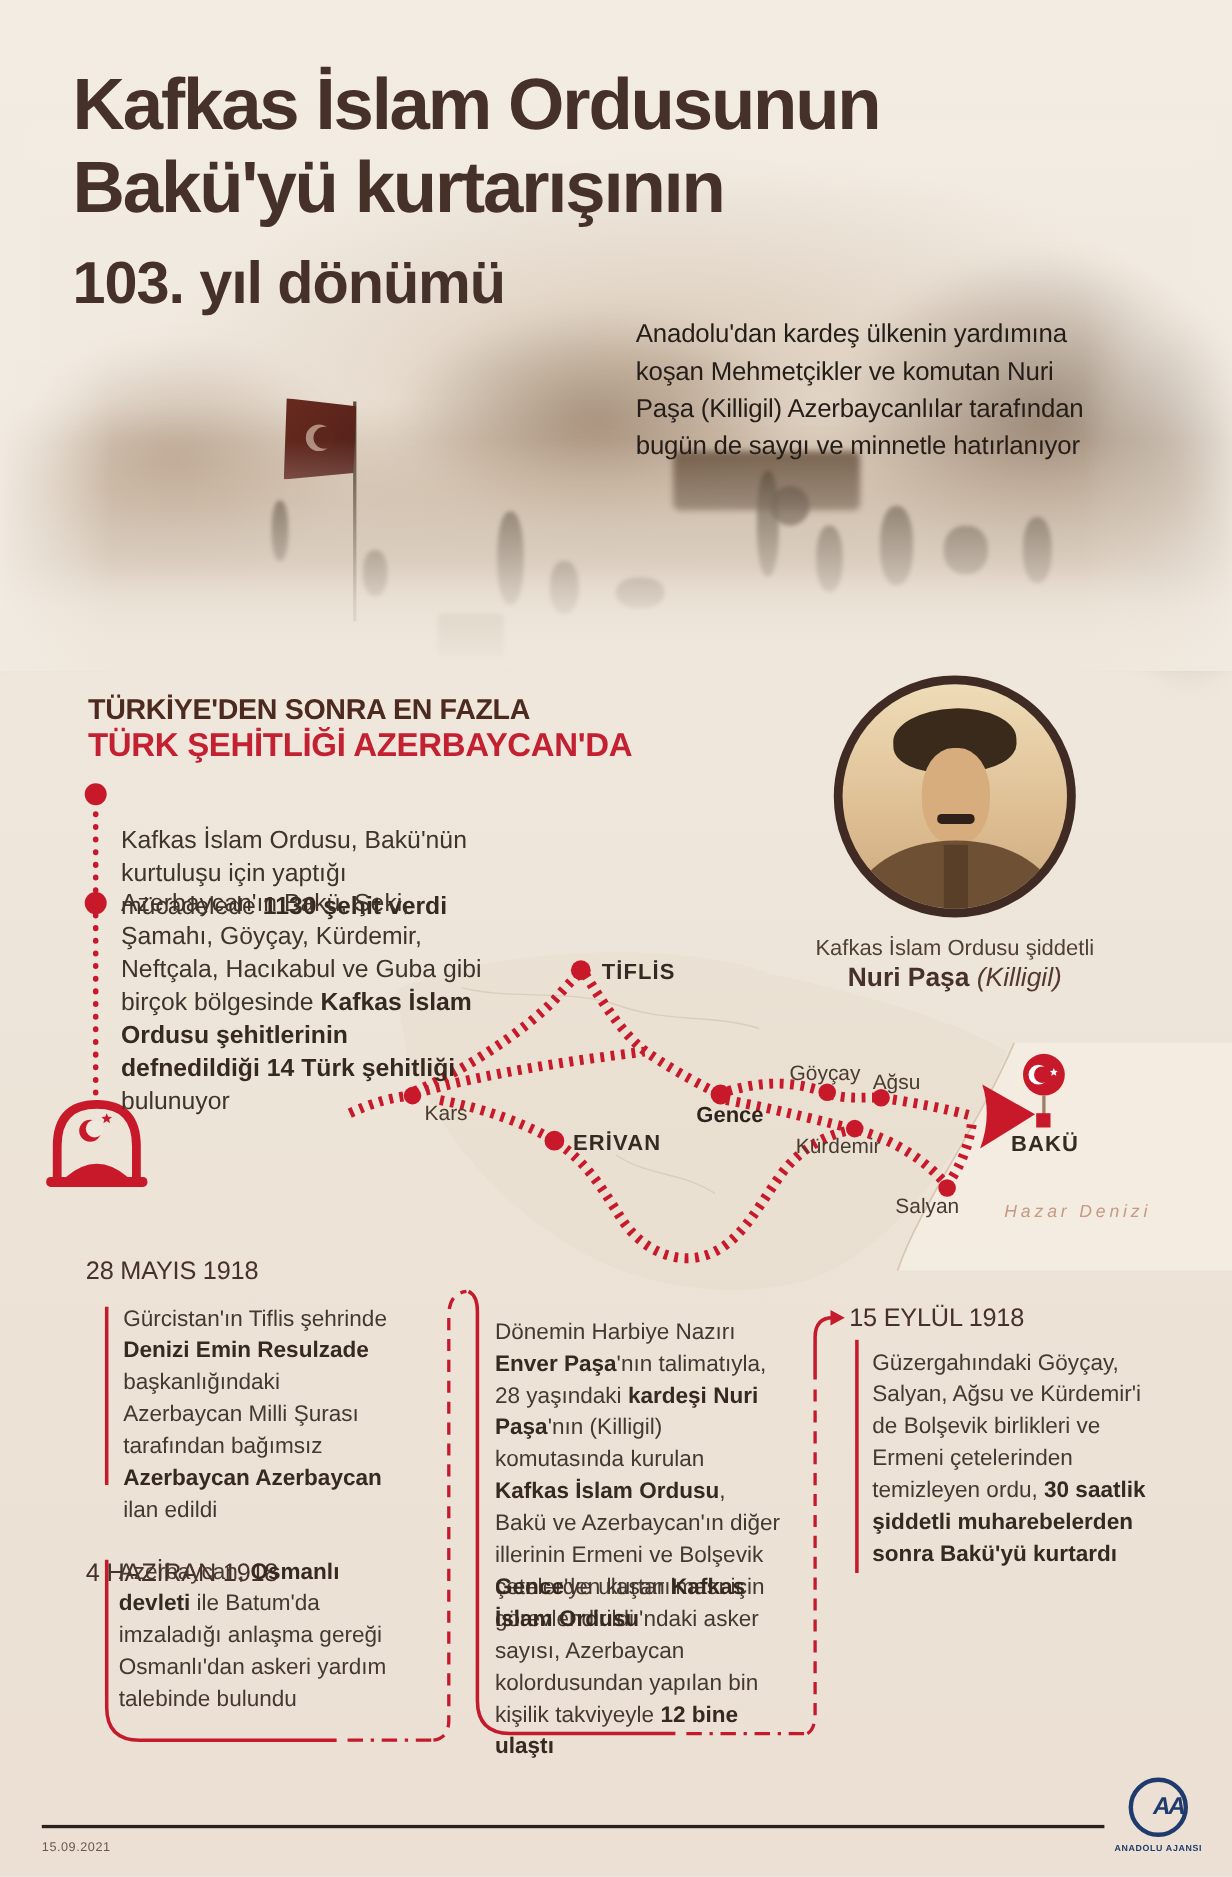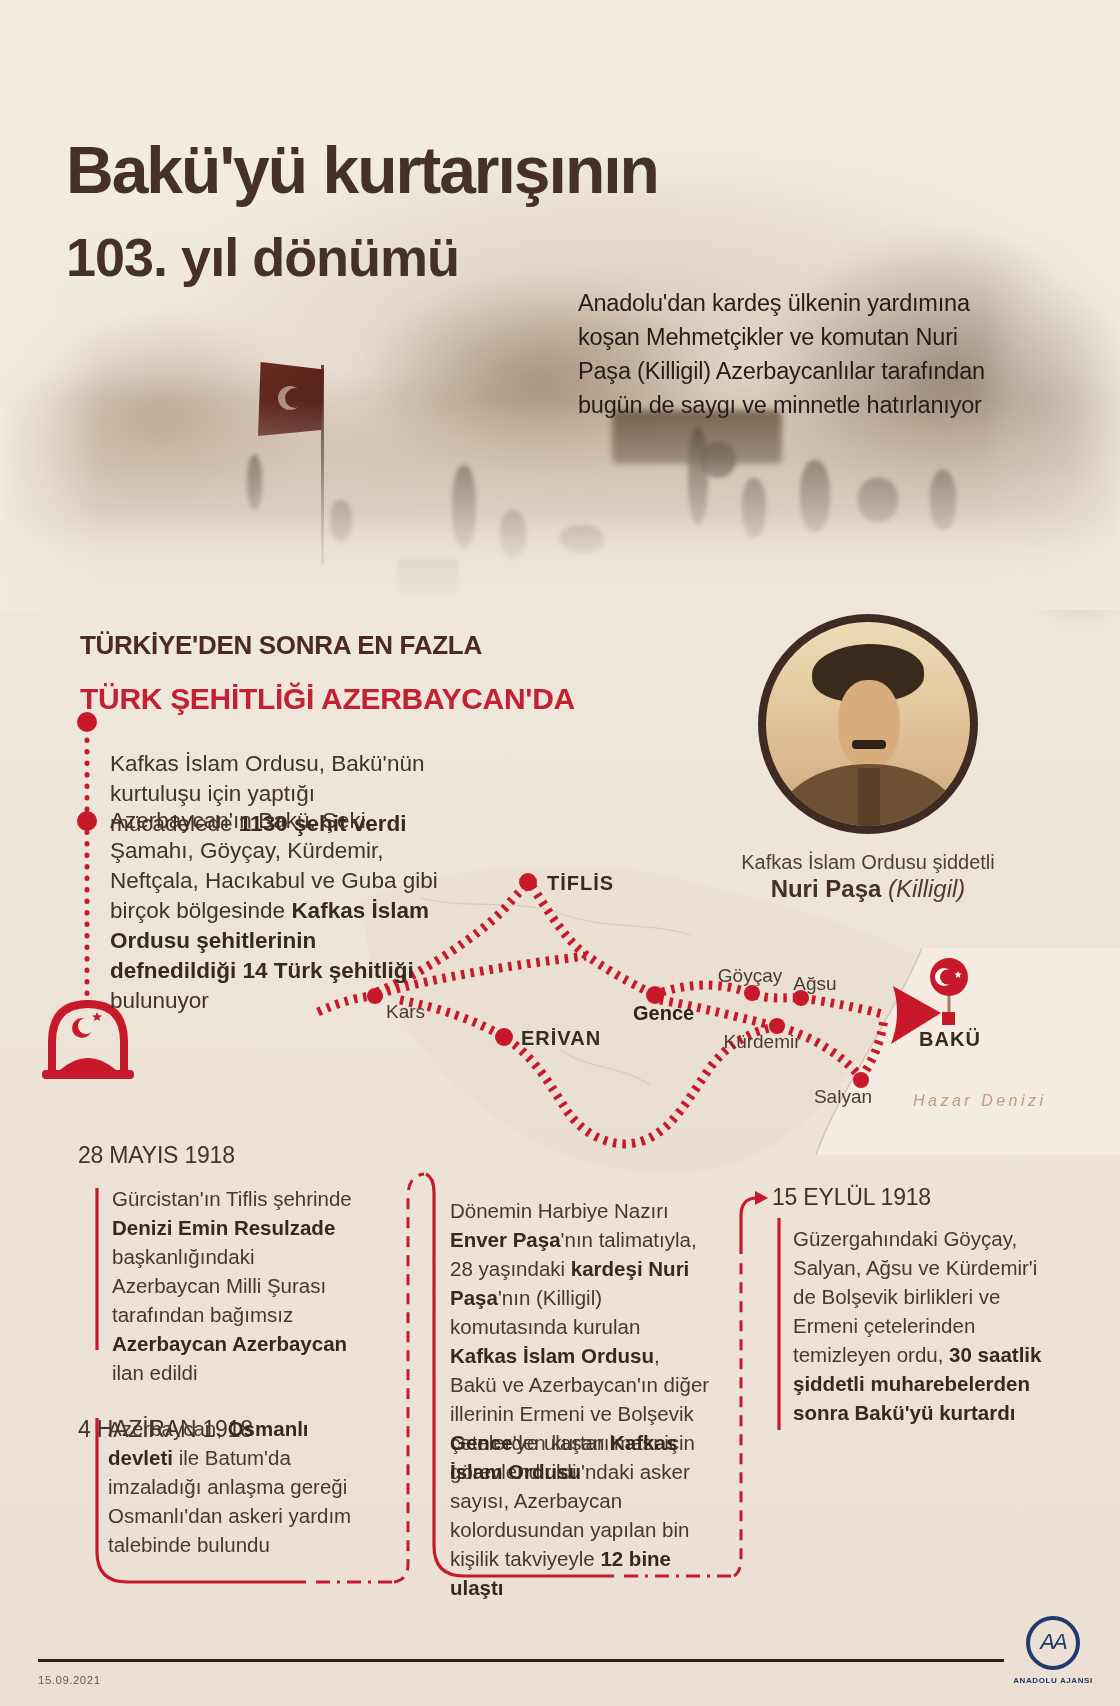--- a/index.html
+++ b/index.html
@@ -48,21 +48,21 @@
   .cap1{font-size:20px;color:#503f33;text-align:center;}
   .cap2{font-size:24px;color:#46302a;text-align:center;}
   .cap2 .nm{font-weight:700;}
   .cap2 .nt{font-style:italic;font-weight:400;color:#53392e;}
   .tdate{font-size:23px;font-weight:400;color:#46302a;letter-spacing:-.2px;}
   .col{font-size:20.5px;line-height:29px;color:#443831;}
   
   .frule{position:absolute;left:38px;top:1659px;width:966px;height:2.5px;background:#2a211a;z-index:3;}
   .fdate{position:absolute;left:38px;top:1674px;font-size:11.5px;color:#6a594b;z-index:3;letter-spacing:.5px;}
   .aalogo{position:absolute;left:1026px;top:1616px;width:46px;height:46px;border:4px solid #1f3a6d;border-radius:50%;
-    z-index:3;color:#1f3a6d;font-weight:400;font-style:italic;font-size:22px;text-align:center;line-height:44px;letter-spacing:-2px;}
+    z-index:3;color:#1f3a6d;font-weight:700;font-style:italic;font-size:22px;text-align:right;line-height:44px;letter-spacing:-2px;}
   .aatxt{position:absolute;left:996px;top:1676px;width:114px;text-align:center;font-size:8px;font-weight:700;color:#1f3a6d;letter-spacing:.6px;z-index:3;}
 </style>
 </head>
 <body>
 
 <div class="poster">
 
   <div class="montage">
     <div class="wash"></div>
     <div class="hill-left"></div>
@@ -163,26 +163,27 @@
       <path d="M 394,1582 Q 408,1580 408,1564 L 408,1196 Q 408,1176 424,1174" stroke-width="3" stroke-dasharray="11 8"></path>
       <path d="M 426,1174 Q 434,1178 434,1192 L 434,1546 Q 434,1576 464,1576 L 614,1576" stroke-width="3.2"></path>
       <path d="M 624,1576 L 734,1576" stroke-width="3" stroke-dasharray="14 7 3 7"></path>
       <path d="M 734,1576 Q 741,1572 741,1558 L 741,1256" stroke-width="3" stroke-dasharray="11 8"></path>
       <path d="M 741,1254 L 741,1216 Q 741,1198 757,1198" stroke-width="3.2"></path>
       <path d="M 779,1218 L 779,1430" stroke-width="3.2"></path>
     </g>
     <polygon points="755,1191 768,1198 755,1205" fill="#c41a2c"></polygon>
   </svg>
 
+  <div class="txt title" style="left:66px;top:60px;">Kafkas İslam Ordusunun</div>
   <div class="txt title" style="left:66px;top:136px;">Bakü'yü kurtarışının</div>
   <div class="txt title3" style="left:66px;top:226px;">103. yıl dönümü</div>
   <div class="txt intro" style="left:578px;top:286px;width:424px;">Anadolu'dan kardeş ülkenin yardımına koşan Mehmetçikler ve komutan Nuri Paşa (Killigil) Azerbaycanlılar tarafından bugün de saygı ve minnetle hatırlanıyor</div>
 
   <div class="txt mh1" style="left:80px;top:630px;">TÜRKİYE'DEN SONRA EN FAZLA</div>
-  <div class="txt mh2" style="left:80px;top:661px;margin-top:21px;">TÜRK ŞEHİTLİĞİ AZERBAYCAN'DA</div>
+  <div class="txt mh2" style="left:80px;top:661px;">TÜRK ŞEHİTLİĞİ AZERBAYCAN'DA</div>
   <div class="txt bullet" style="left:110px;top:708px;width:322px;margin-top:41px;">Kafkas İslam Ordusu, Bakü'nün kurtuluşu için yaptığı mücadelede <b>1130 şehit verdi</b></div>
   <div class="txt bullet" style="left:110px;top:806px;width:330px;">Azerbaycan'ın Bakü, Şeki, Şamahı, Göyçay, Kürdemir, Neftçala, Hacıkabul ve Guba gibi birçok bölgesinde <b>Kafkas İslam Ordusu şehitlerinin defnedildiği 14 Türk şehitliği</b> bulunuyor</div>
 
   <div class="txt" style="left:758px;top:614px;width:220px;height:220px;border:8px solid #3f2b24;border-radius:50%;
        box-sizing:border-box;overflow:hidden;background:linear-gradient(180deg,#eedcb8 0%,#dfc094 55%,#caa87c 100%);">
     <div style="position:absolute;left:46px;top:22px;width:112px;height:58px;background:#3a2a1c;border-radius:50% 50% 42% 42%;transform:rotate(-2deg);"></div>
     <div style="position:absolute;left:72px;top:58px;width:62px;height:88px;background:#d8ad7e;border-radius:46%;"></div>
     <div style="position:absolute;left:86px;top:118px;width:34px;height:9px;background:#2f211a;border-radius:4px;"></div>
     <div style="position:absolute;left:12px;top:142px;width:182px;height:80px;background:#6e5034;border-radius:55% 55% 0 0/80% 80% 0 0;"></div>
     <div style="position:absolute;left:92px;top:146px;width:22px;height:60px;background:#5a3f28;"></div>

